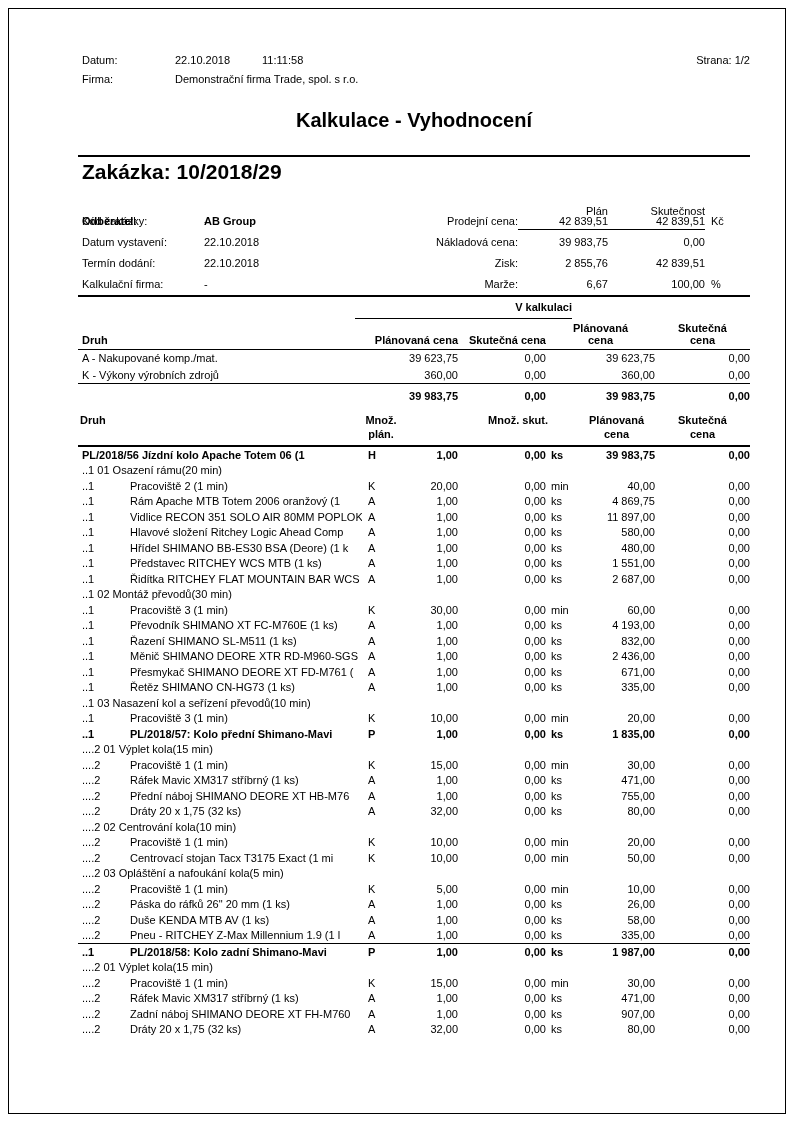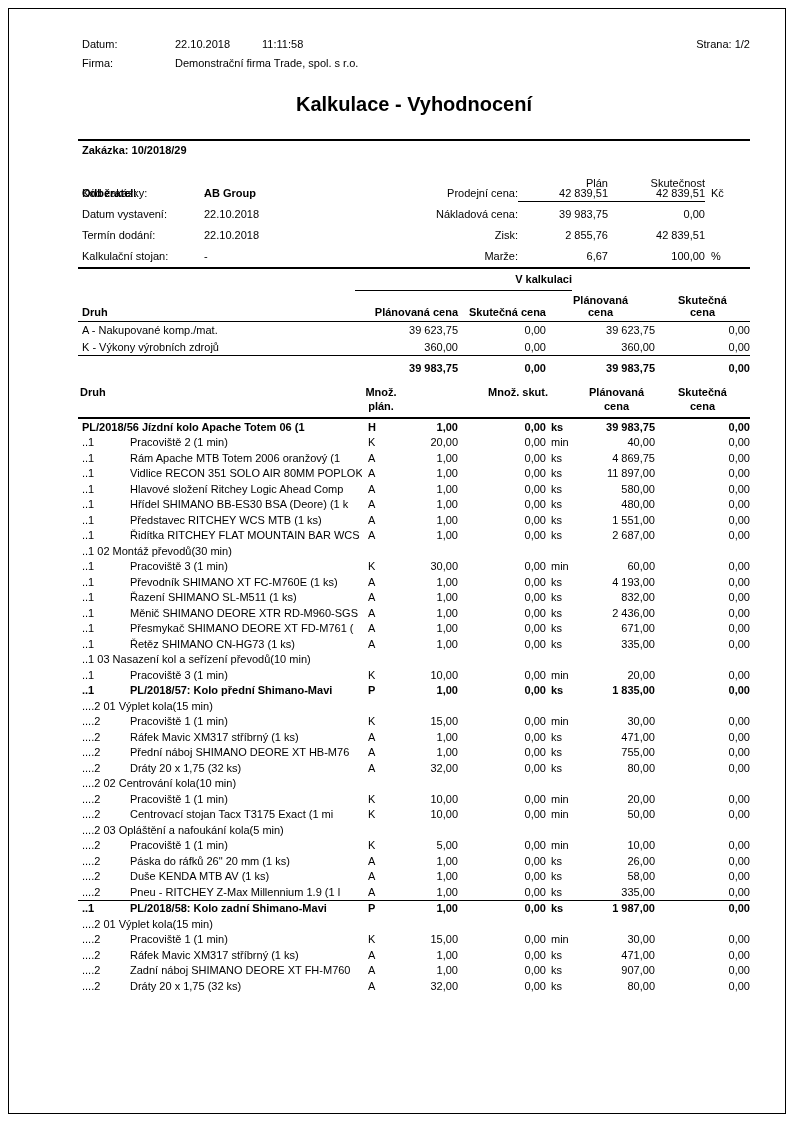--- a/index.html
+++ b/index.html
@@ -1,36 +1,36 @@
 <!DOCTYPE html>
 <html><head>
 <meta charset="utf-8">
 <style>
   html,body { margin:0; padding:0; background:#e8e8e8; }
   .page {
     position:relative; width:794px; height:1122px; background:#ffffff;
     font-family:"Liberation Sans", sans-serif; color:#000; overflow:hidden;
   }
   .frame { position:absolute; left:8px; top:8px; width:776px; height:1104px; border:1px solid #000; }
-  .content { position:absolute; left:78px; top:0; width:672px; font-size:11px; }
+  .content { position:absolute; left:78px; top:16px; width:672px; font-size:11px; }
 
   
   .doc-header { margin-top:35px; }
   .hrow { display:flex; height:19px; line-height:19px; }
   .hlabel { width:93px; padding-left:4px; }
   .hval { }
   .htime { margin-left:32px; }
   .hpage { margin-left:auto; }
 
   
   .report-title { text-align:center; font-size:20px; font-weight:bold; margin-top:16px; height:30px; line-height:30px; }
 
   
   .order { margin-top:20px; border-top:2px solid #000; border-bottom:2px solid #000; padding-bottom:2px; }
-  .order-title { font-size:11px; font-weight:bold; padding:3px 0 4px 4px; }
+  .order-title { font-size:21px; font-weight:bold; padding:3px 0 4px 4px; }
   .orow { display:grid; grid-template-columns:126px 230px 84px 90px 97px 45px; height:21px; line-height:18px; align-items:end; }
   .orow .l { padding-left:4px; }
   .orow .r { text-align:right; }
   .orow .num { text-align:right; }
   .orow .unit { padding-left:6px; }
   .orow.bold .l, .orow.bold .v { font-weight:bold;margin-top:24px; }
   .orow .colhead { border-bottom:1px solid #000; padding-bottom:9px; }
   .vk-row { height:21px; align-items:end; }
   .vk { grid-column:2/4; margin-left:-7px; margin-right:-26px; text-align:right; font-weight:bold; border-bottom:1px solid #000; height:21px; line-height:20px; }
   .sum-head .c { font-weight:bold; padding-top:4px; padding-bottom:3px; }
@@ -114,21 +114,21 @@
           </div>
           <div class="orow">
             <span class="c l">Termín dodání:</span>
             <span class="c v">22.10.2018</span>
             <span class="c r">Zisk:</span>
             <span class="c num plan">2 855,76</span>
             <span class="c num skut">42 839,51</span>
             <span class="c unit"></span>
           </div>
           <div class="orow">
-            <span class="c l">Kalkulační stojan:</span>
+            <span class="c l">Kalkulační firma:</span>
             <span class="c v">-</span>
             <span class="c r">Marže:</span>
             <span class="c num plan">6,67</span>
             <span class="c num skut">100,00</span>
             <span class="c unit">%</span>
           </div>
         </div>
     </div>
 
     <div class="summary">
@@ -191,20 +191,27 @@
 
               <span class="iname">PL/2018/56 Jízdní kolo Apache Totem 06 (1</span>
             </div>
             <span class="c druh">H</span>
             <span class="c num">1,00</span>
             <span class="c num">0,00</span>
             <span class="c unit">ks</span>
             <span class="c num">39 983,75</span>
             <span class="c num">0,00</span>
           </div>
+          <div class="irow group">
+            <div class="c name">
+
+              <span class="iname">..1 01 Osazení rámu(20 min)</span>
+            </div>
+
+          </div>
           <div class="irow item">
             <div class="c name">
               <span class="prefix">..1</span>
               <span class="iname">Pracoviště 2 (1 min)</span>
             </div>
             <span class="c druh">K</span>
             <span class="c num">20,00</span>
             <span class="c num">0,00</span>
             <span class="c unit">min</span>
             <span class="c num">40,00</span>

